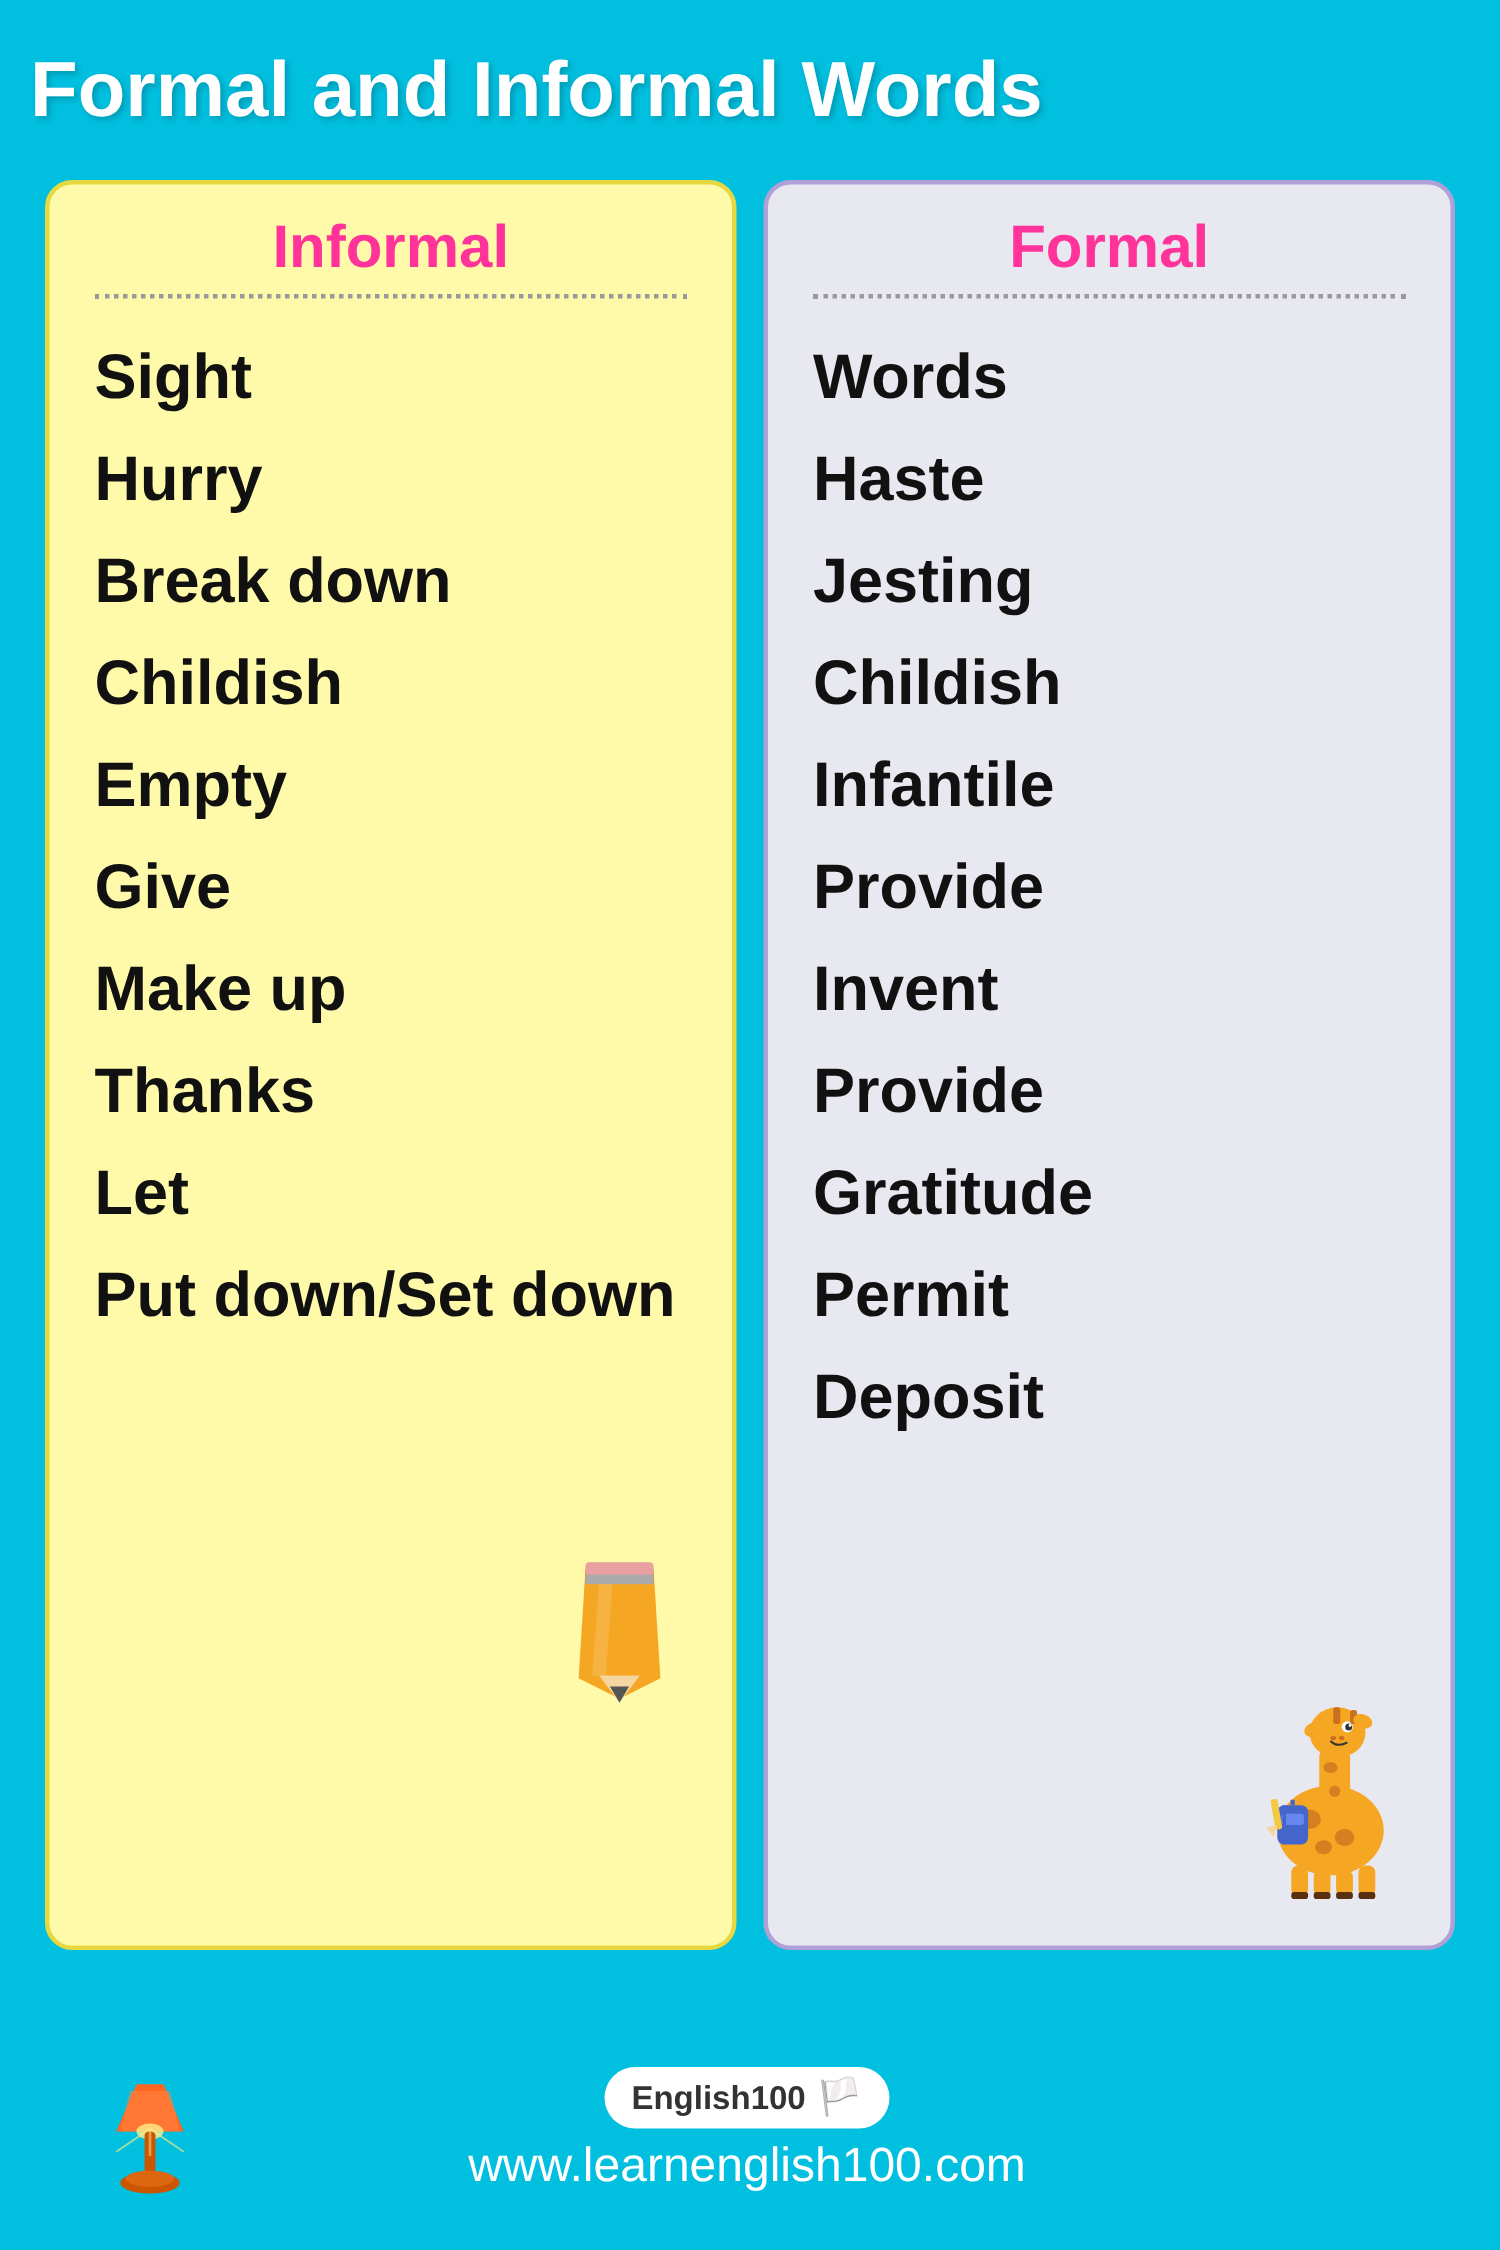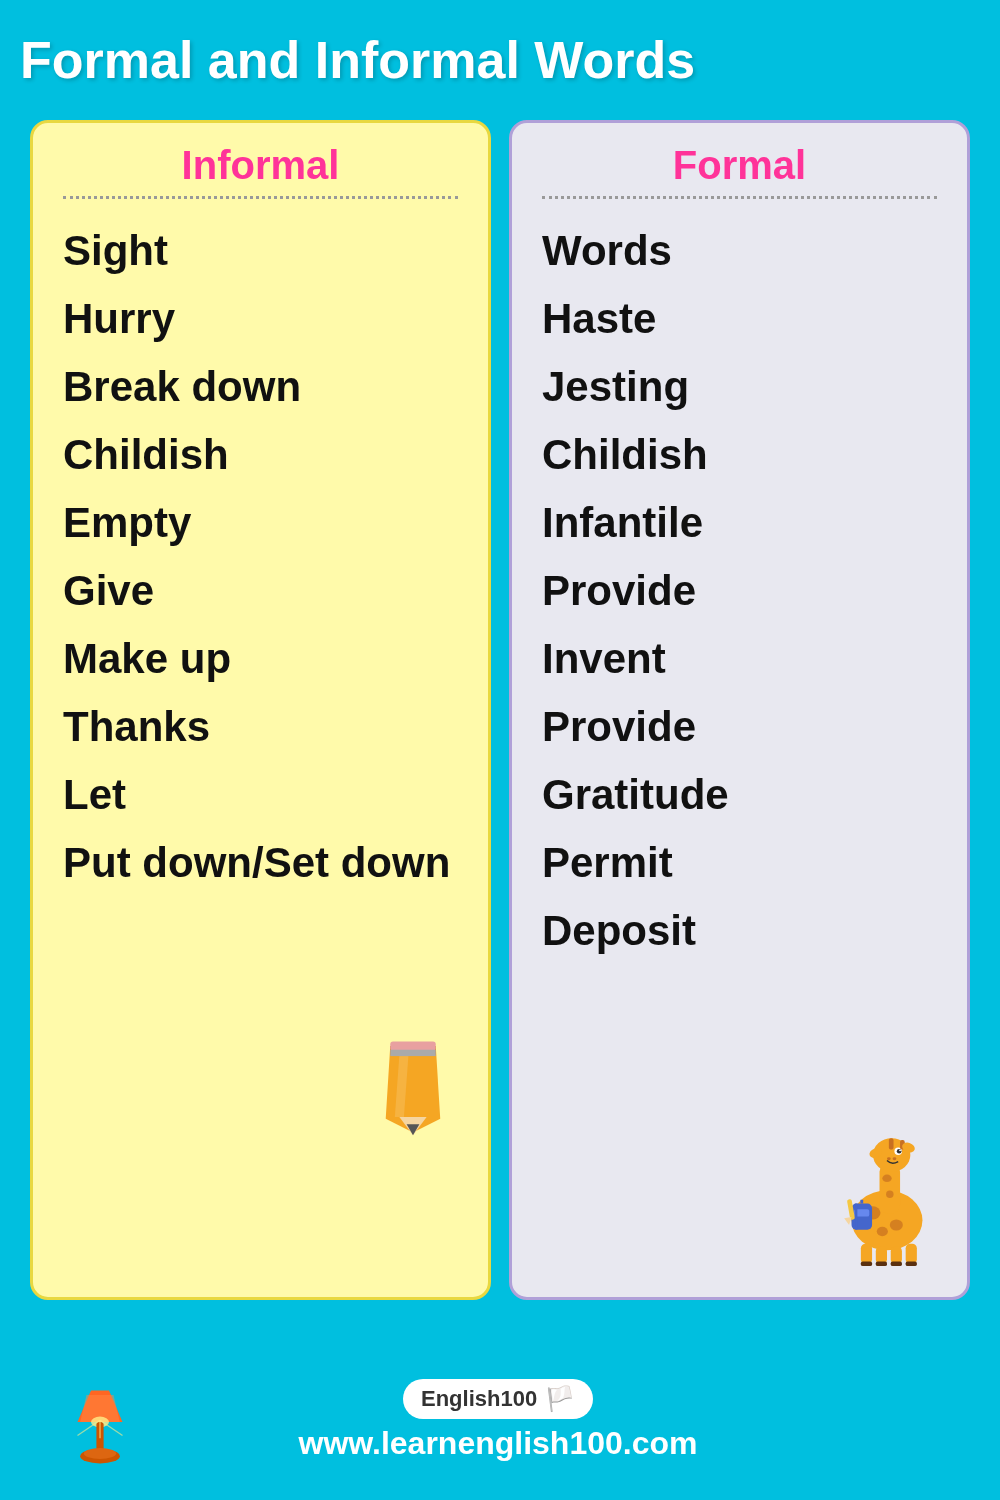--- a/index.html
+++ b/index.html
@@ -90,21 +90,21 @@
       gap: 8px;
       margin-bottom: 6px;
     }
     #footer-logo-text {
       font-size: 22px;
       font-weight: 700;
       color: #333;
     }
     #footer-url {
       font-size: 32px;
-      font-weight: 700;
+      font-weight: 400;
       color: white;
     }
     
     .lamp-icon {
       width: 80px;
       height: 90px;
     }
     
     .pencil-decoration {
       position: absolute;

